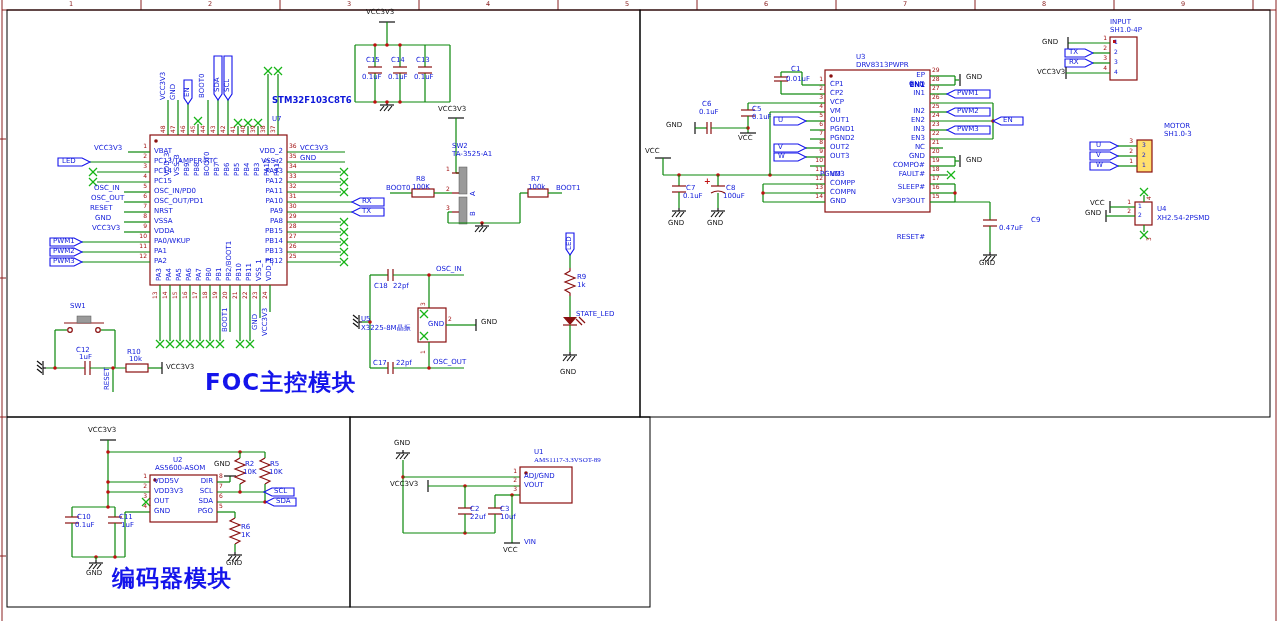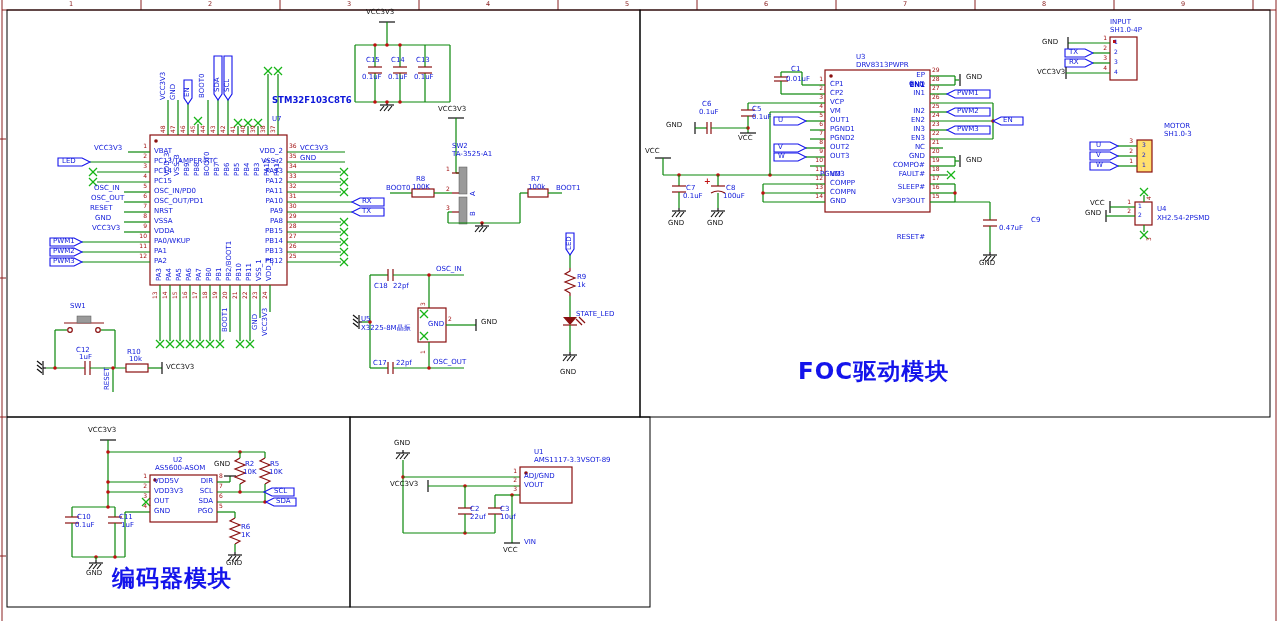--- a/index.html
+++ b/index.html
@@ -492,21 +492,21 @@
 <div id="labels">
       <span class="L ru ac" style="left: 71px; top: 1px;">1</span>
       <span class="L ru ac" style="left: 210px; top: 1px;">2</span>
       <span class="L ru ac" style="left: 349px; top: 1px;">3</span>
       <span class="L ru ac" style="left: 488px; top: 1px;">4</span>
       <span class="L ru ac" style="left: 627px; top: 1px;">5</span>
       <span class="L ru ac" style="left: 766px; top: 1px;">6</span>
       <span class="L ru ac" style="left: 905px; top: 1px;">7</span>
       <span class="L ru ac" style="left: 1044px; top: 1px;">8</span>
       <span class="L ru ac" style="left: 1183px; top: 1px;">9</span>
-      <span class="L ti" style="left: 798px; top: 360px;">FOC驱动模块</span>
+      <span class="L ti" style="left: 205px; top: 371px;">FOC主控模块</span>
       <span class="L ti" style="left: 112px; top: 567px;">编码器模块</span>
       <span class="L bb" style="left: 272px; top: 96px;">STM32F103C8T6</span>
       <span class="L b" style="left: 272px; top: 116px;">U7</span>
       <span class="L b" style="left: 154px; top: 148px;">VBAT</span>
       <span class="L b" style="left: 154px; top: 158px;">PC13/TAMPER-RTC</span>
       <span class="L b" style="left: 154px; top: 168px;">PC14</span>
       <span class="L b" style="left: 154px; top: 178px;">PC15</span>
       <span class="L b" style="left: 154px; top: 188px;">OSC_IN/PD0</span>
       <span class="L b" style="left: 154px; top: 198px;">OSC_OUT/PD1</span>
       <span class="L b" style="left: 154px; top: 208px;">NRST</span>
@@ -820,21 +820,21 @@
       <span class="L b" style="left: 241px; top: 524px;">R6</span>
       <span class="L b" style="left: 241px; top: 532px;">1K</span>
       <span class="L k" style="left: 226px; top: 560px;">GND</span>
       <span class="L b" style="left: 77px; top: 514px;">C10</span>
       <span class="L b" style="left: 75px; top: 522px;">0.1uF</span>
       <span class="L b" style="left: 119px; top: 514px;">C11</span>
       <span class="L b" style="left: 121px; top: 522px;">1uF</span>
       <span class="L k" style="left: 86px; top: 570px;">GND</span>
       <span class="L k" style="left: 394px; top: 440px;">GND</span>
       <span class="L b" style="left: 534px; top: 449px;">U1</span>
-      <span class="L b" style="left: 534px; top: 457px;">AMS1117-3.3VSOT-89</span>
+      <span class="L b" style="left: 534px; top: 457px; font-family: Liberation Serif, serif;">AMS1117-3.3VSOT-89</span>
       <span class="L b" style="left: 524px; top: 473px;">ADJ/GND</span>
       <span class="L b" style="left: 524px; top: 482px;">VOUT</span>
       <span class="L b" style="left: 524px; top: 491px; margin-top: 48px;">VIN</span>
       <span class="L n ar" style="left: 517px; top: 468px;">1</span>
       <span class="L n ar" style="left: 517px; top: 477px;">2</span>
       <span class="L n ar" style="left: 517px; top: 486px;">3</span>
       <span class="L k" style="left: 390px; top: 481px;">VCC3V3</span>
       <span class="L b" style="left: 470px; top: 506px;">C2</span>
       <span class="L b" style="left: 470px; top: 514px;">22uf</span>
       <span class="L b" style="left: 500px; top: 506px;">C3</span>

